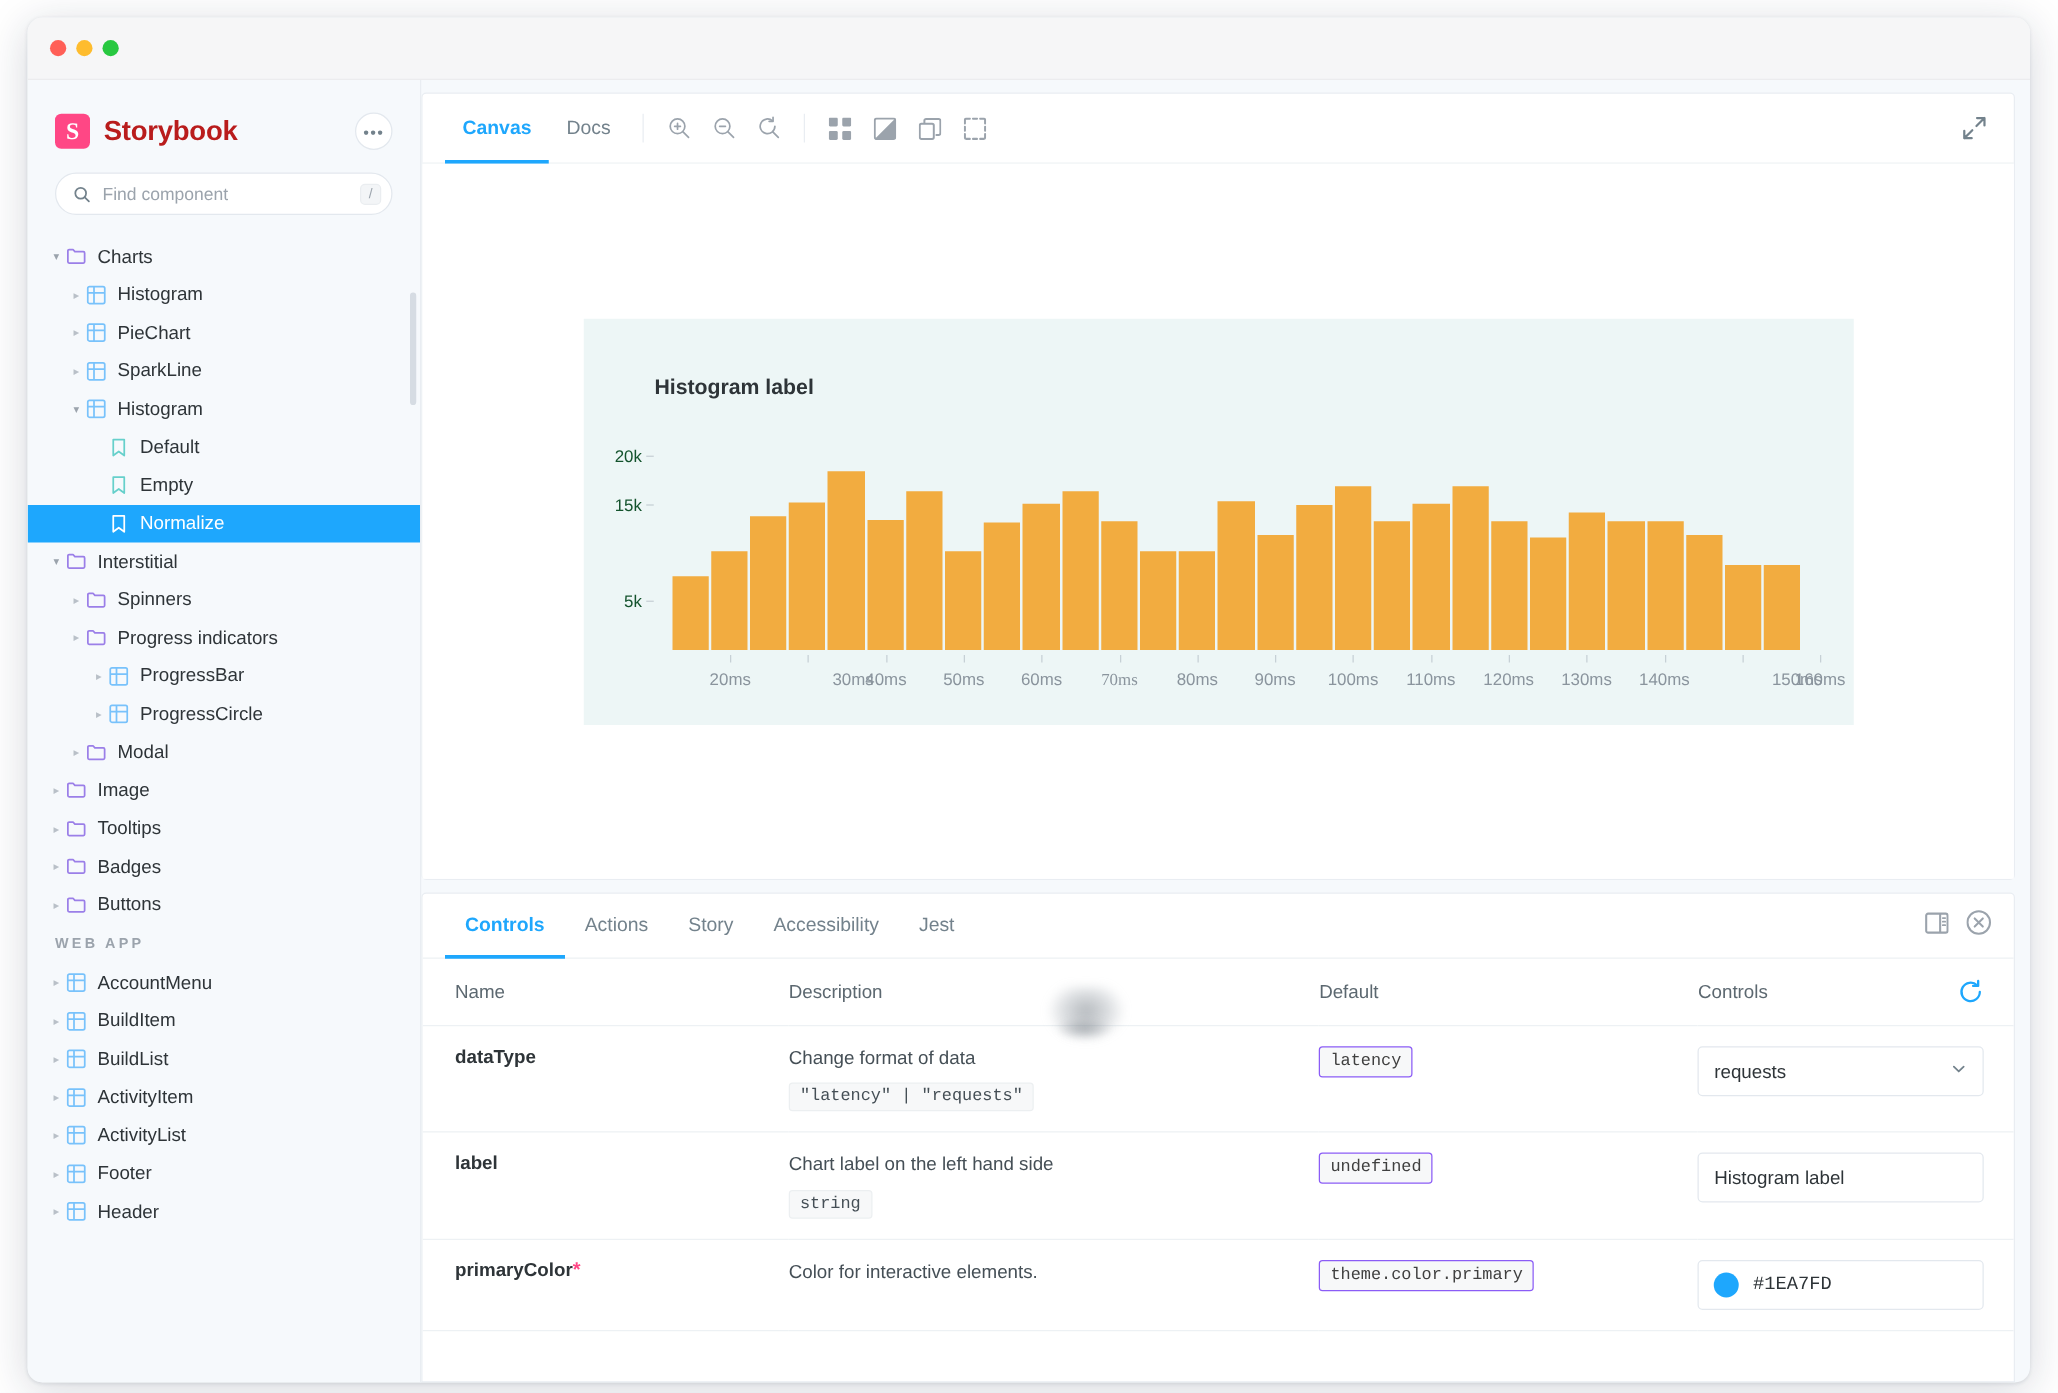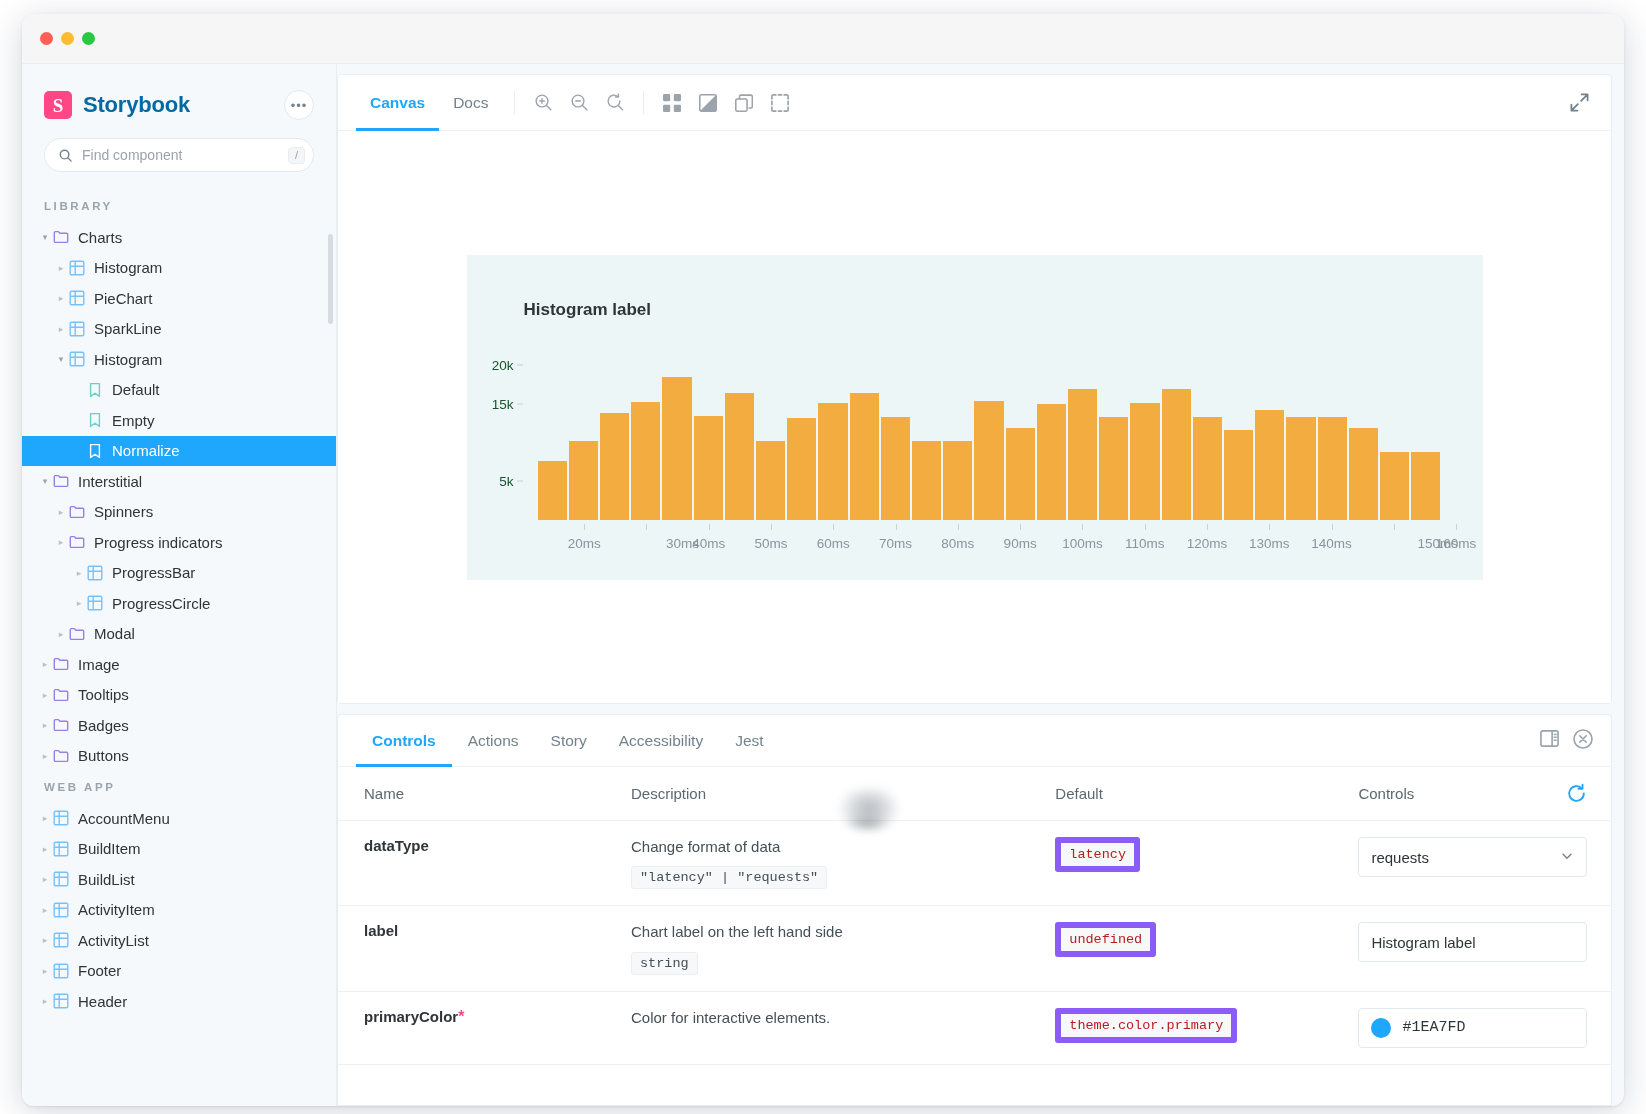--- a/index.html
+++ b/index.html
@@ -54,21 +54,21 @@
   .sb-logo {
     width: 28px; height: 28px; border-radius: 5px;
     background: #FF4785; position: relative;
     display:flex;align-items:center;justify-content:center;
   }
   .sb-logo span {
     color:#fff; font-weight: 700; font-size: 19px;
     font-family: "Liberation Serif", serif;
     line-height: 1;
   }
-  .brand-name { font-size: 22px; font-weight: 700; color: #0369a1; letter-spacing: -.2px;}
+  .brand-name { font-size: 22px; font-weight: 700; color: #b91c1c; letter-spacing: -.2px;}
   .more-btn {
     width: 30px; height: 30px; border-radius: 50%;
     border: 1px solid #E3E8EE; background: #fff;
     color: #73828C; font-size: 13px; letter-spacing: 1px;
     display: flex; align-items: center; justify-content: center;
     cursor: pointer;
   }
   .search-wrap { padding: 18px 22px 0 22px; }
   .search {
     height: 34px; border: 1px solid #E3E8EE; background: #fff;
@@ -215,22 +215,22 @@
   .req { color: #FF4785; font-weight: 700; }
   .pdesc { font-size: 15px; color: #454F56; line-height: 1.35; }
   .code-chip {
     display: inline-block; margin-top: 9px;
     font-family: "Liberation Mono", monospace; font-size: 13.5px;
     color: #454F56; background: #F7F8F9;
     border: 1px solid #ECEFF1; border-radius: 3px; padding: 3px 8px;
   }
   .def-chip {
     display: inline-block; font-family: "Liberation Mono", monospace;
-    font-size: 13.5px; color: #b91c1c; background: #F7F8F9;
-    border: 6px solid #8b5cf6; border-radius: 3px; padding: 4px 8px;
+    font-size: 13.5px; color: #404040; background: #F7F8F9;
+    border: 1px solid #8b5cf6; border-radius: 3px; padding: 4px 8px;
   }
   .select-ctrl {
     width: 100%; height: 40px; border: 1px solid #E3E8EE; border-radius: 4px;
     background: #fff; display: flex; align-items: center; justify-content: space-between;
     padding: 0 12px; font-size: 15px; color: #2E3438; cursor: pointer;
   }
   .text-ctrl {
     width: 100%; height: 40px; border: 1px solid #E3E8EE; border-radius: 4px;
     background: #fff; display: flex; align-items: center;
     padding: 0 12px; font-size: 15px; color: #2E3438;
@@ -287,21 +287,20 @@
           <svg width="15" height="15" viewBox="0 0 16 16" fill="none">
             <circle cx="7" cy="7" r="4.6" stroke="#73828C" stroke-width="1.5"></circle>
             <path d="M10.5 10.5L14 14" stroke="#73828C" stroke-width="1.5" stroke-linecap="round"></path>
           </svg>
           <input type="text" placeholder="Find component" style="">
           <div class="slash">/</div>
         </div>
       </div>
 
       <div class="tree" id="tree">
-          <div class="section-title">LIBRARY</div>
           <div class="node lvl0">
             <span class="caret open">▾</span>
             <span class="ic">
               <svg width="16" height="16" viewBox="0 0 16 16" fill="none" stroke="#9B7FE8" stroke-width="1.4" stroke-linejoin="round">
                 <path d="M1.3 3.6a1 1 0 0 1 1-1h3.1l1.5 1.7h6.8a1 1 0 0 1 1 1v7.1a1 1 0 0 1-1 1H2.3a1 1 0 0 1-1-1z"></path>
               </svg>
             </span>
             <span>Charts</span>
           </div>
           <div class="node lvl1">
@@ -652,21 +651,21 @@
                   <div class="xtick-lbl" style="left: 5.17241%;">20ms</div>
                   <div class="xtick-mark" style="left: 12.069%;"></div>
                   <div class="xtick-lbl" style="left: 12.069%; margin-left: 36px;">30ms</div>
                   <div class="xtick-mark" style="left: 18.9655%;"></div>
                   <div class="xtick-lbl" style="left: 18.9655%;">40ms</div>
                   <div class="xtick-mark" style="left: 25.8621%;"></div>
                   <div class="xtick-lbl" style="left: 25.8621%;">50ms</div>
                   <div class="xtick-mark" style="left: 32.7586%;"></div>
                   <div class="xtick-lbl" style="left: 32.7586%;">60ms</div>
                   <div class="xtick-mark" style="left: 39.6552%;"></div>
-                  <div class="xtick-lbl" style="left: 39.6552%;">70ms</div>
+                  <div class="xtick-lbl" style="left: 39.6552%; font-family: Liberation Serif, serif;">70ms</div>
                   <div class="xtick-mark" style="left: 46.5517%;"></div>
                   <div class="xtick-lbl" style="left: 46.5517%;">80ms</div>
                   <div class="xtick-mark" style="left: 53.4483%;"></div>
                   <div class="xtick-lbl" style="left: 53.4483%;">90ms</div>
                   <div class="xtick-mark" style="left: 60.3448%;"></div>
                   <div class="xtick-lbl" style="left: 60.3448%;">100ms</div>
                   <div class="xtick-mark" style="left: 67.2414%;"></div>
                   <div class="xtick-lbl" style="left: 67.2414%;">110ms</div>
                   <div class="xtick-mark" style="left: 74.1379%;"></div>
                   <div class="xtick-lbl" style="left: 74.1379%;">120ms</div>

